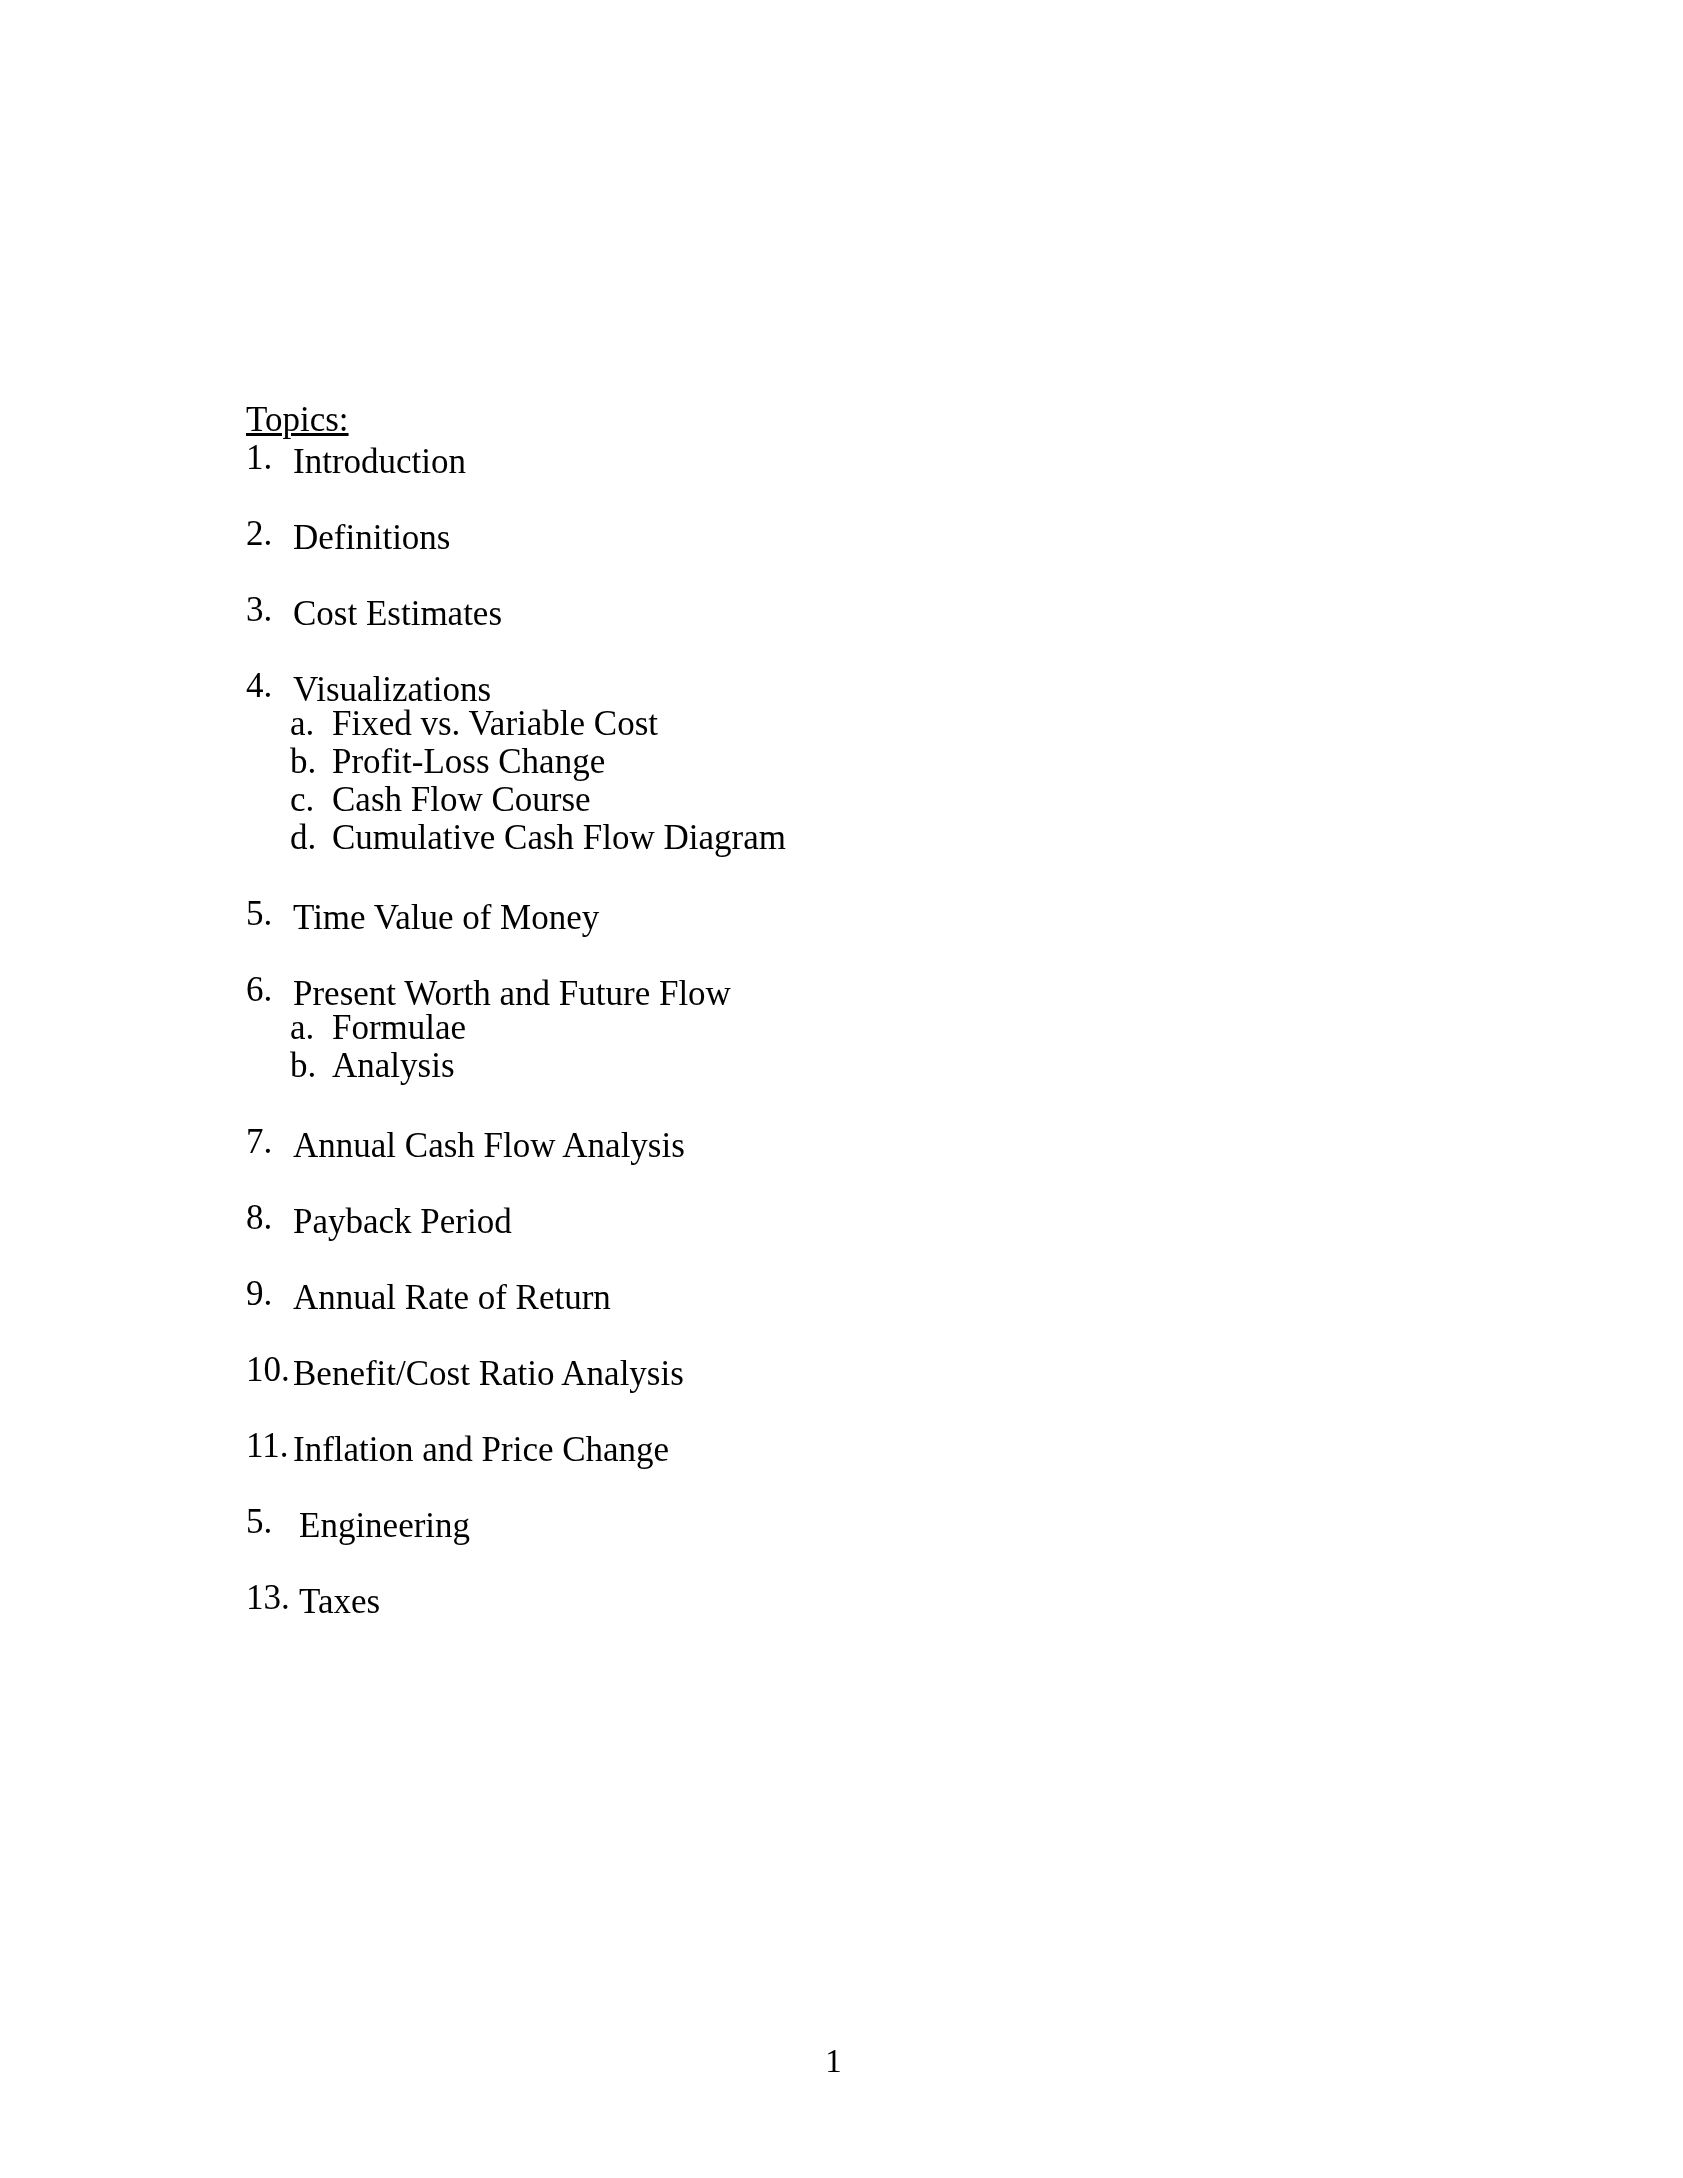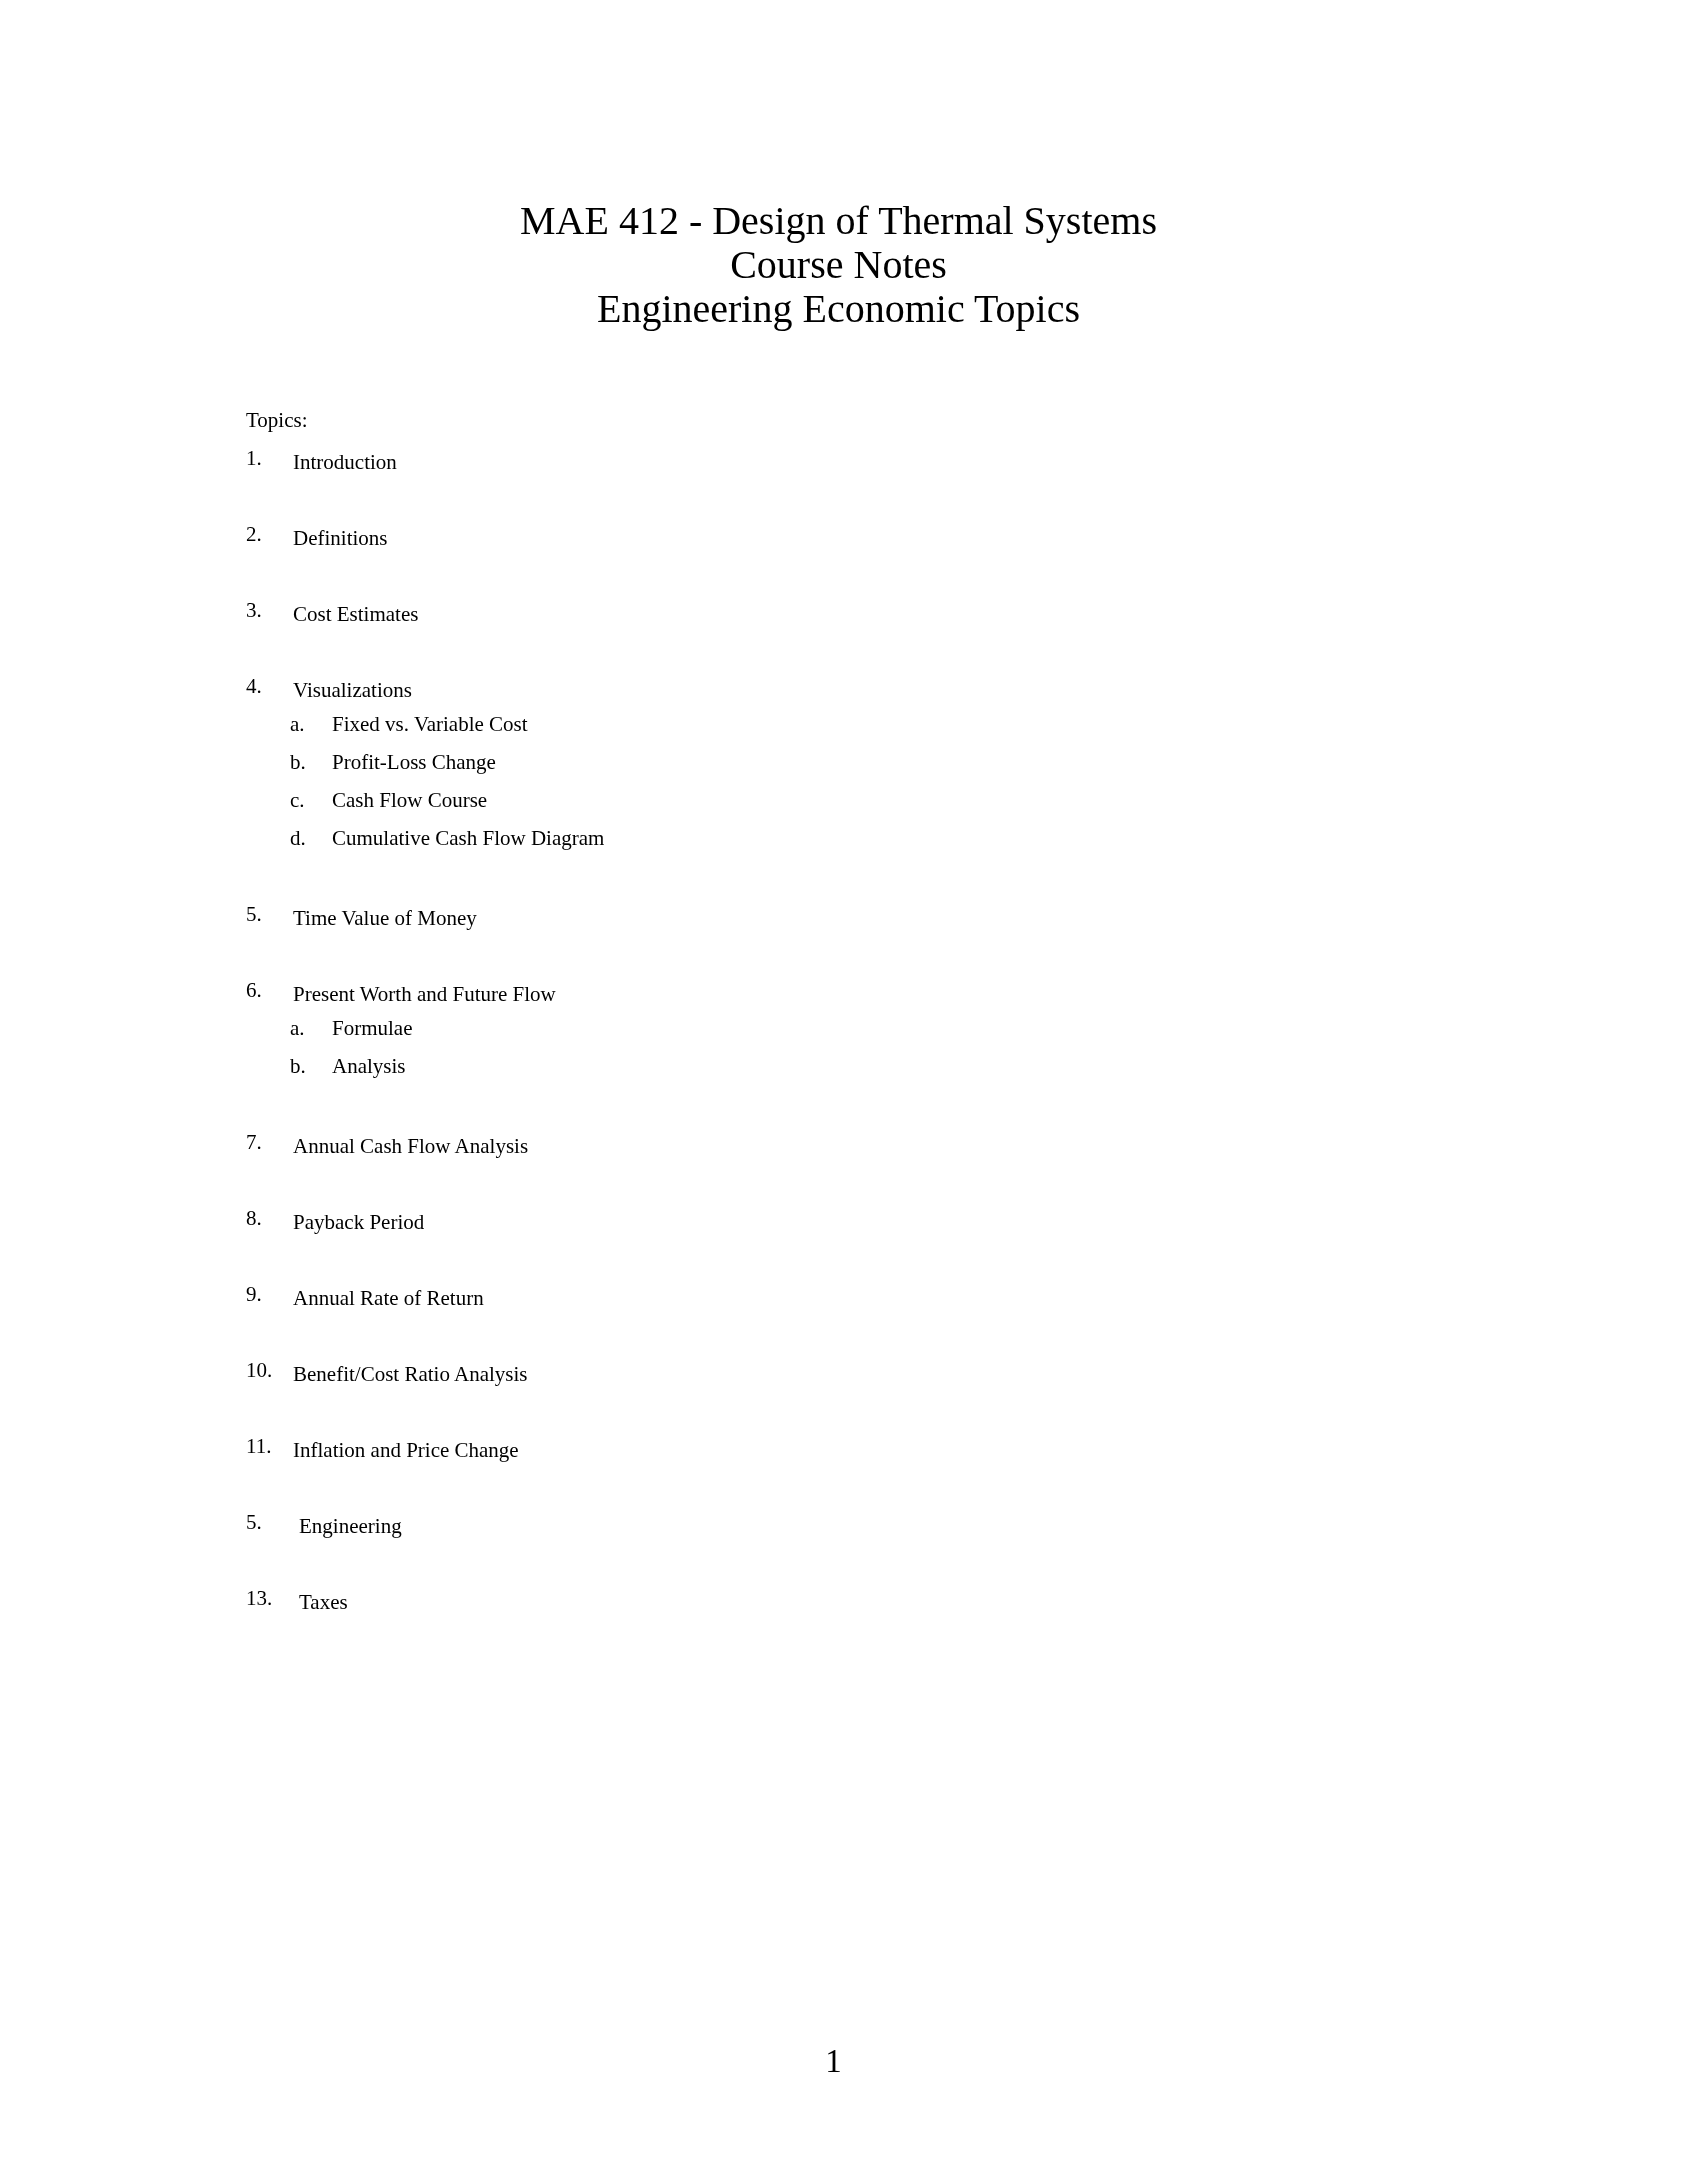--- a/index.html
+++ b/index.html
@@ -32,22 +32,23 @@
       line-height: 44px;
     }
     .title-line {
       display: block;
       white-space: nowrap;
     }
     .topics {
       position: absolute;
       left: 246px;
       top: 401px;
-      font-size: 21px;
+      font-size: 35px;
       line-height: 38px;
+      text-decoration: underline;
     }
     .topics-heading {
       display: block;
       height: 38px;
       white-space: nowrap;
     }
     .topic-list {
       list-style: none;
       margin: 0;
       padding: 0;
@@ -103,25 +104,20 @@
       text-align: center;
       font-size: 33px;
       line-height: 38px;
     }
   </style>
 </head>
 <body>
 
 <div class="page">
 
-  <div class="title-block">
-    <span class="title-line">MAE 412 - Design of Thermal Systems</span>
-    <span class="title-line">Course Notes</span>
-    <span class="title-line">Engineering Economic Topics</span>
-  </div>
 
   <div class="topics">
     <span class="topics-heading">Topics:</span>
 
     <ol class="topic-list">
 
       <li class="topic">
         <div class="topic-row">
           <span class="topic-num">1.</span>
           <span class="topic-label">Introduction</span>

